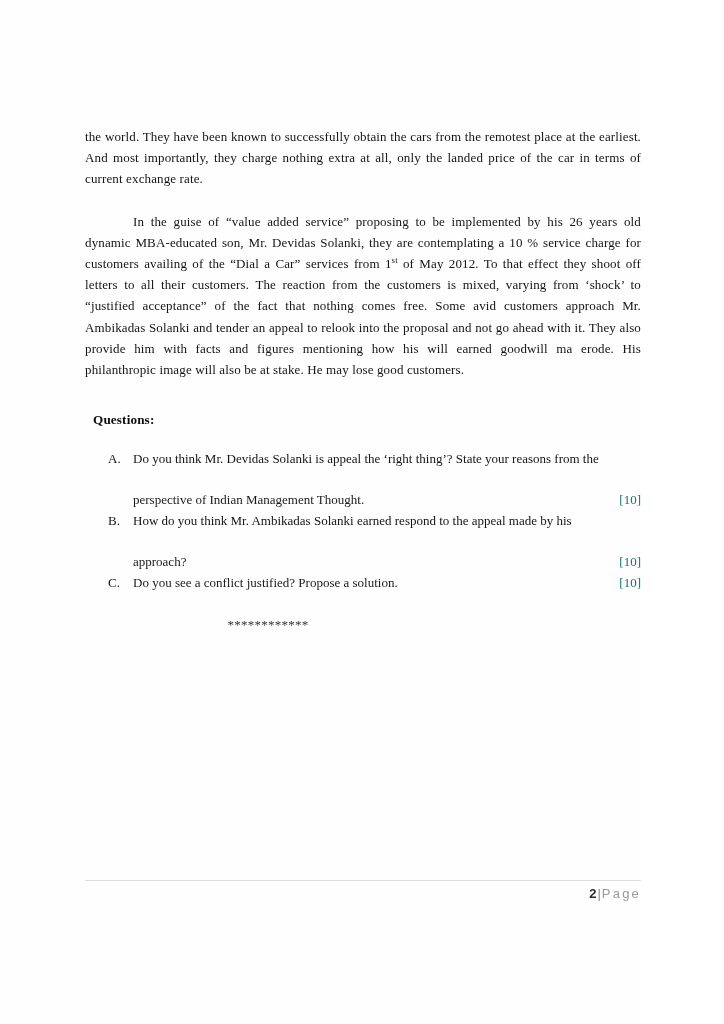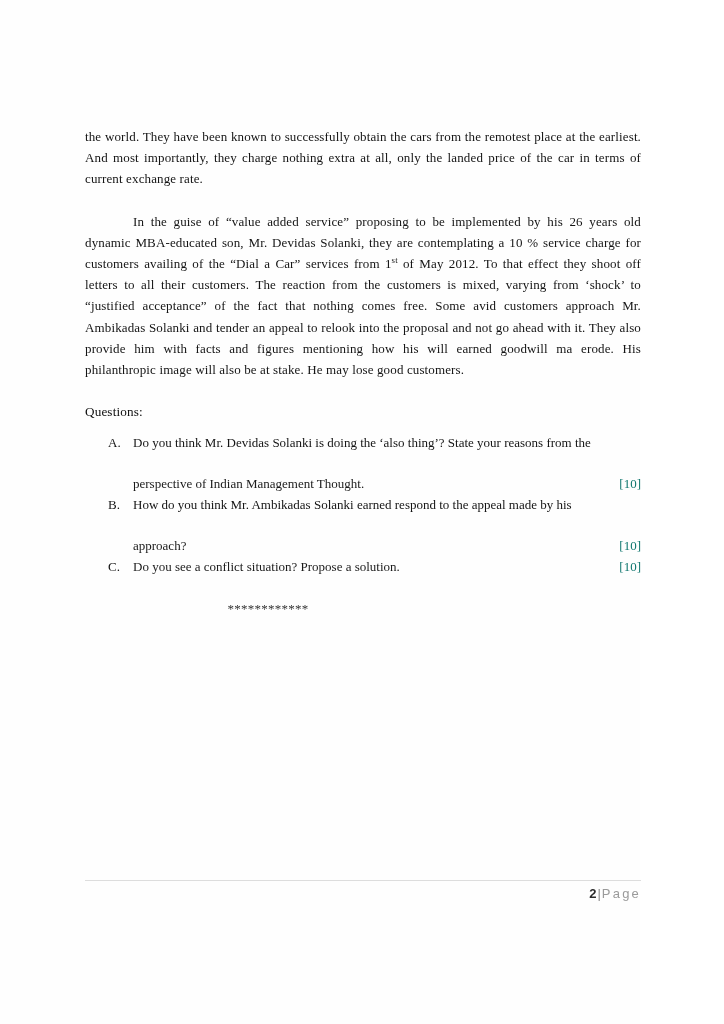--- a/index.html
+++ b/index.html
@@ -40,24 +40,24 @@
   p.body-para.indented {
     text-indent: 48px;
     margin-top: 21px;
   }
   sup {
     font-size: 0.68em;
     vertical-align: super;
     line-height: 0;
   }
   .questions-heading {
-    margin: 0;
+    margin: 8px;
     padding-top: 22px;
     font-size: 13.2px;
-    font-weight: normal;
+    font-weight: bold;
     line-height: 20px;
     color: #0d0d0d;
     letter-spacing: 0.01em;
   }
   .q-list {
     margin: 0;
     padding: 0;
     list-style: none;
     padding-top: 11px;
   }
@@ -156,21 +156,21 @@
 
     <p class="body-para indented"><span>In the guise of “value added service” proposing to be implemented by his 26 years old dynamic MBA-educated son, Mr. Devidas Solanki, they are contemplating a 10 % service charge for customers availing of the “Dial a Car” services from 1</span><sup>st</sup><span> of May 2012. To that effect they shoot off letters to all their customers. The reaction from the customers is mixed, varying from ‘shock’ to “justified acceptance” of the fact that nothing comes free. Some avid customers approach Mr. Ambikadas Solanki and tender an appeal to relook into the proposal and not go ahead with it. They also provide him with facts and figures mentioning how his will earned goodwill ma erode. His philanthropic image will also be at stake. He may lose good customers.</span></p>
 
     <p class="questions-heading">Questions:</p>
 
     <ul class="q-list">
 
       <li class="q-item">
         <span class="q-marker">A.</span>
         <span class="q-body">
-          <span class="q-text">Do you think Mr. Devidas Solanki is doing the ‘also thing’? State your reasons from the</span>
+          <span class="q-text">Do you think Mr. Devidas Solanki is appeal the ‘right thing’? State your reasons from the</span>
           <span class="q-last-line">
             <span class="q-tail">perspective of Indian Management Thought.</span>
             <span class="q-marks">[10]</span>
           </span>
         </span>
       </li>
 
       <li class="q-item">
         <span class="q-marker">B.</span>
         <span class="q-body">
@@ -179,21 +179,21 @@
             <span class="q-tail">approach?</span>
             <span class="q-marks">[10]</span>
           </span>
         </span>
       </li>
 
       <li class="q-item">
         <span class="q-marker">C.</span>
         <span class="q-body">
           <span class="q-last-line">
-            <span class="q-tail">Do you see a conflict situation? Propose a solution.</span>
+            <span class="q-tail">Do you see a conflict justified? Propose a solution.</span>
             <span class="q-marks">[10]</span>
           </span>
         </span>
       </li>
 
     </ul>
 
     <div class="stars">************</div>
 
   </div>

